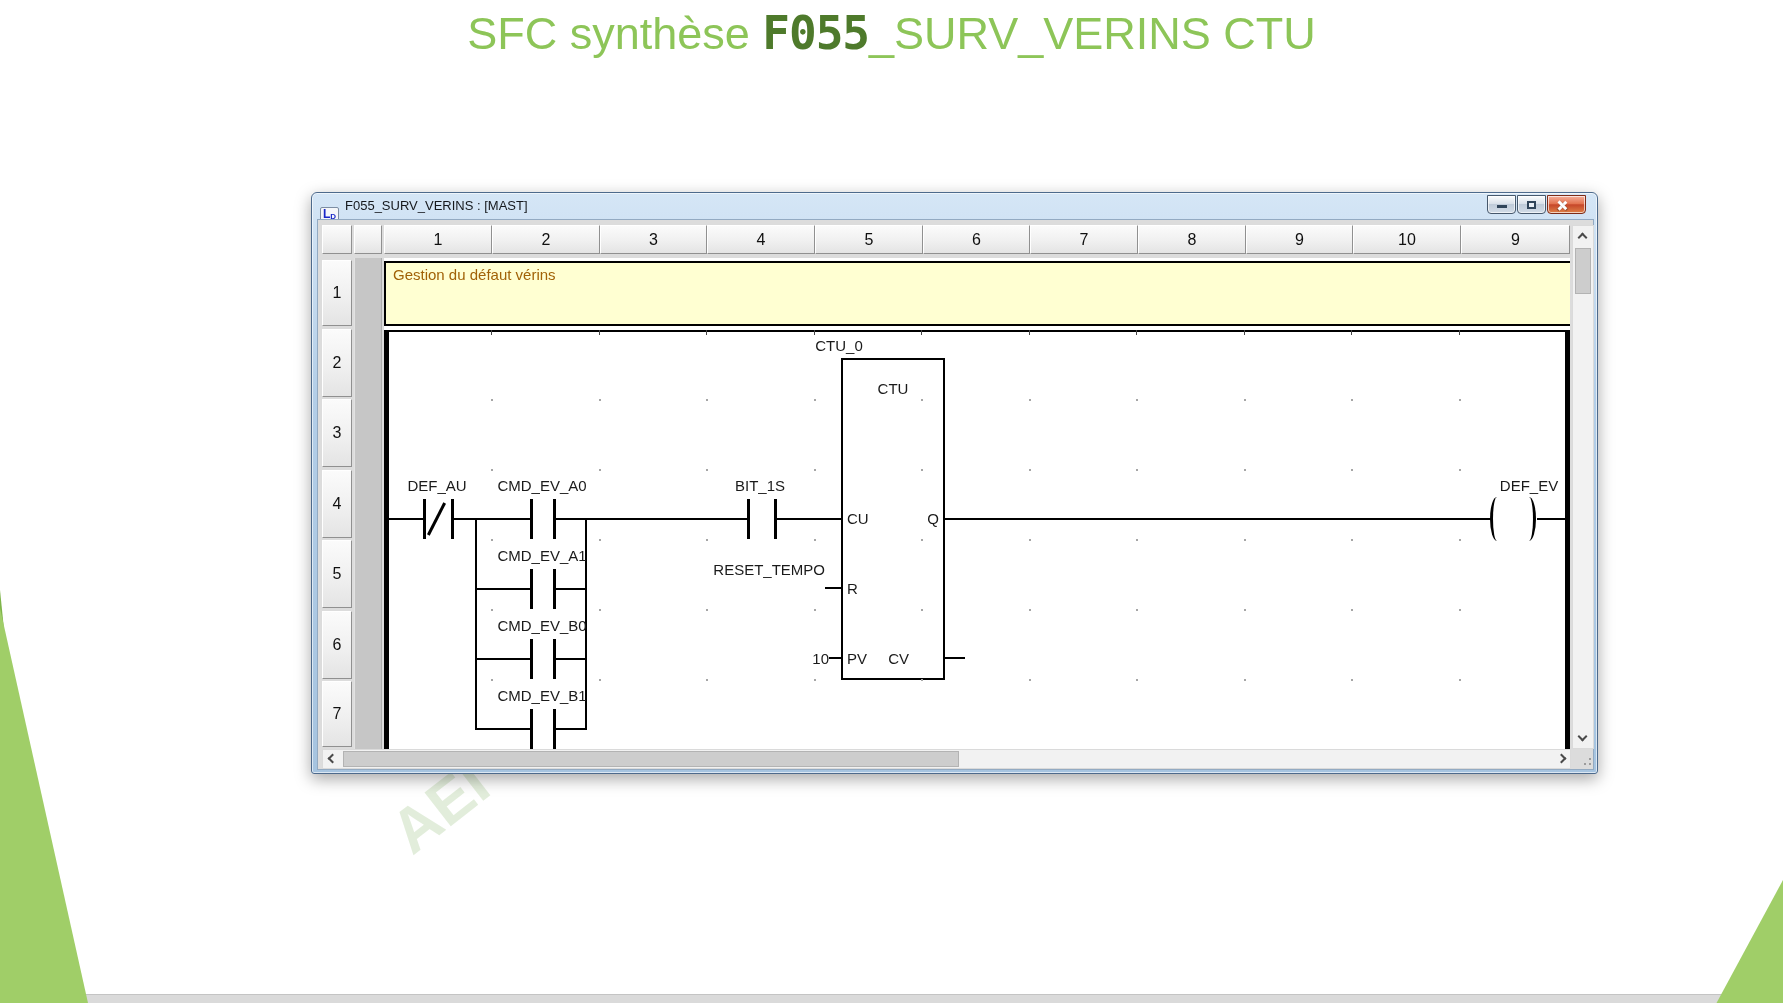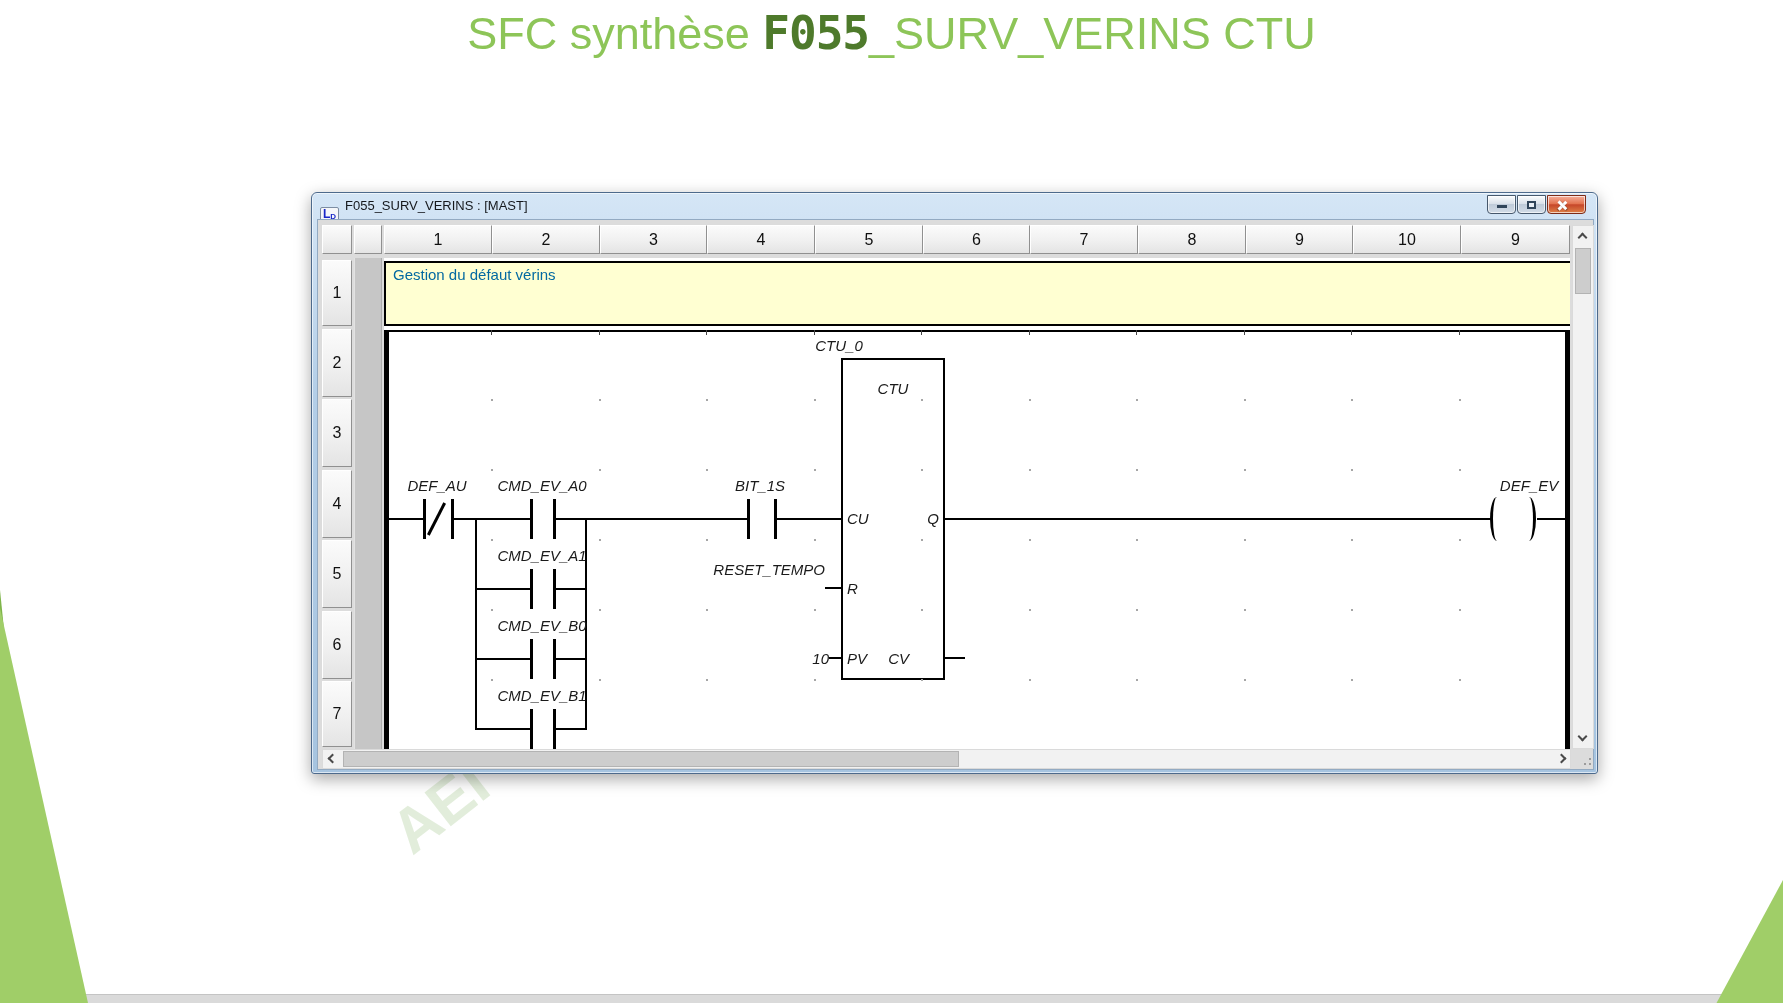--- a/index.html
+++ b/index.html
@@ -60,28 +60,28 @@
           border:1px solid #909090; border-top-color:#FFFFFF; border-left-color:#FFFFFF;
           display:flex; align-items:center; justify-content:center;
           font-size:16px; color:#101010; }
   .gutter { position:absolute; left:36px; top:38px; width:28px; height:491px;
             background:#C6C6C6; border-left:1px solid #E2E2E2; border-right:1px solid #ADADAD; }
 
   
   .canvas { position:absolute; left:66px; top:38px; width:1186px; height:491px;
             background:#FFFFFF; overflow:hidden; }
   .comment-box { position:absolute; left:0; top:3px; width:1314px; height:65px;
-                 background:#FFFFD2; border:2px solid #000; font-size:15px; color:#0369a1;
+                 background:#FFFFD2; border:2px solid #000; font-size:15px; color:#a16207;
                  padding:3px 7px; }
   .hline { position:absolute; height:2px; background:#000; }
   .vline { position:absolute; width:2px; background:#000; }
   .rail  { position:absolute; width:5px; background:#000; }
   .vbar  { position:absolute; width:3px; height:40px; background:#000; }
   .slash { position:absolute; width:3px; height:36px; background:#000; transform:rotate(27deg); }
-  .lbl   { position:absolute; font-size:15px; color:#1a1a1a; white-space:nowrap;font-style:italic; }
+  .lbl   { position:absolute; font-size:15px; color:#1a1a1a; white-space:nowrap; }
   .lbl-c { transform:translateX(-50%); }
   .lbl-r { text-align:right; }
   .fb-box { position:absolute; left:457px; top:100px; width:104px; height:322px;
             border:2px solid #000; background:#fff; }
   .paren { position:absolute; width:14px; height:44px; top:239px; }
   .paren-l { left:1106px; border-left:3px solid #000; border-radius:50% 0 0 50% / 50% 0 0 50%; }
   .paren-r { left:1138px; border-right:3px solid #000; border-radius:0 50% 50% 0 / 0 50% 50% 0; }
   .dot  { position:absolute; width:2px; height:2px; background:#A6A6A6; }
   .tick { position:absolute; width:1px; height:5px; background:#444; top:72px; }
 

